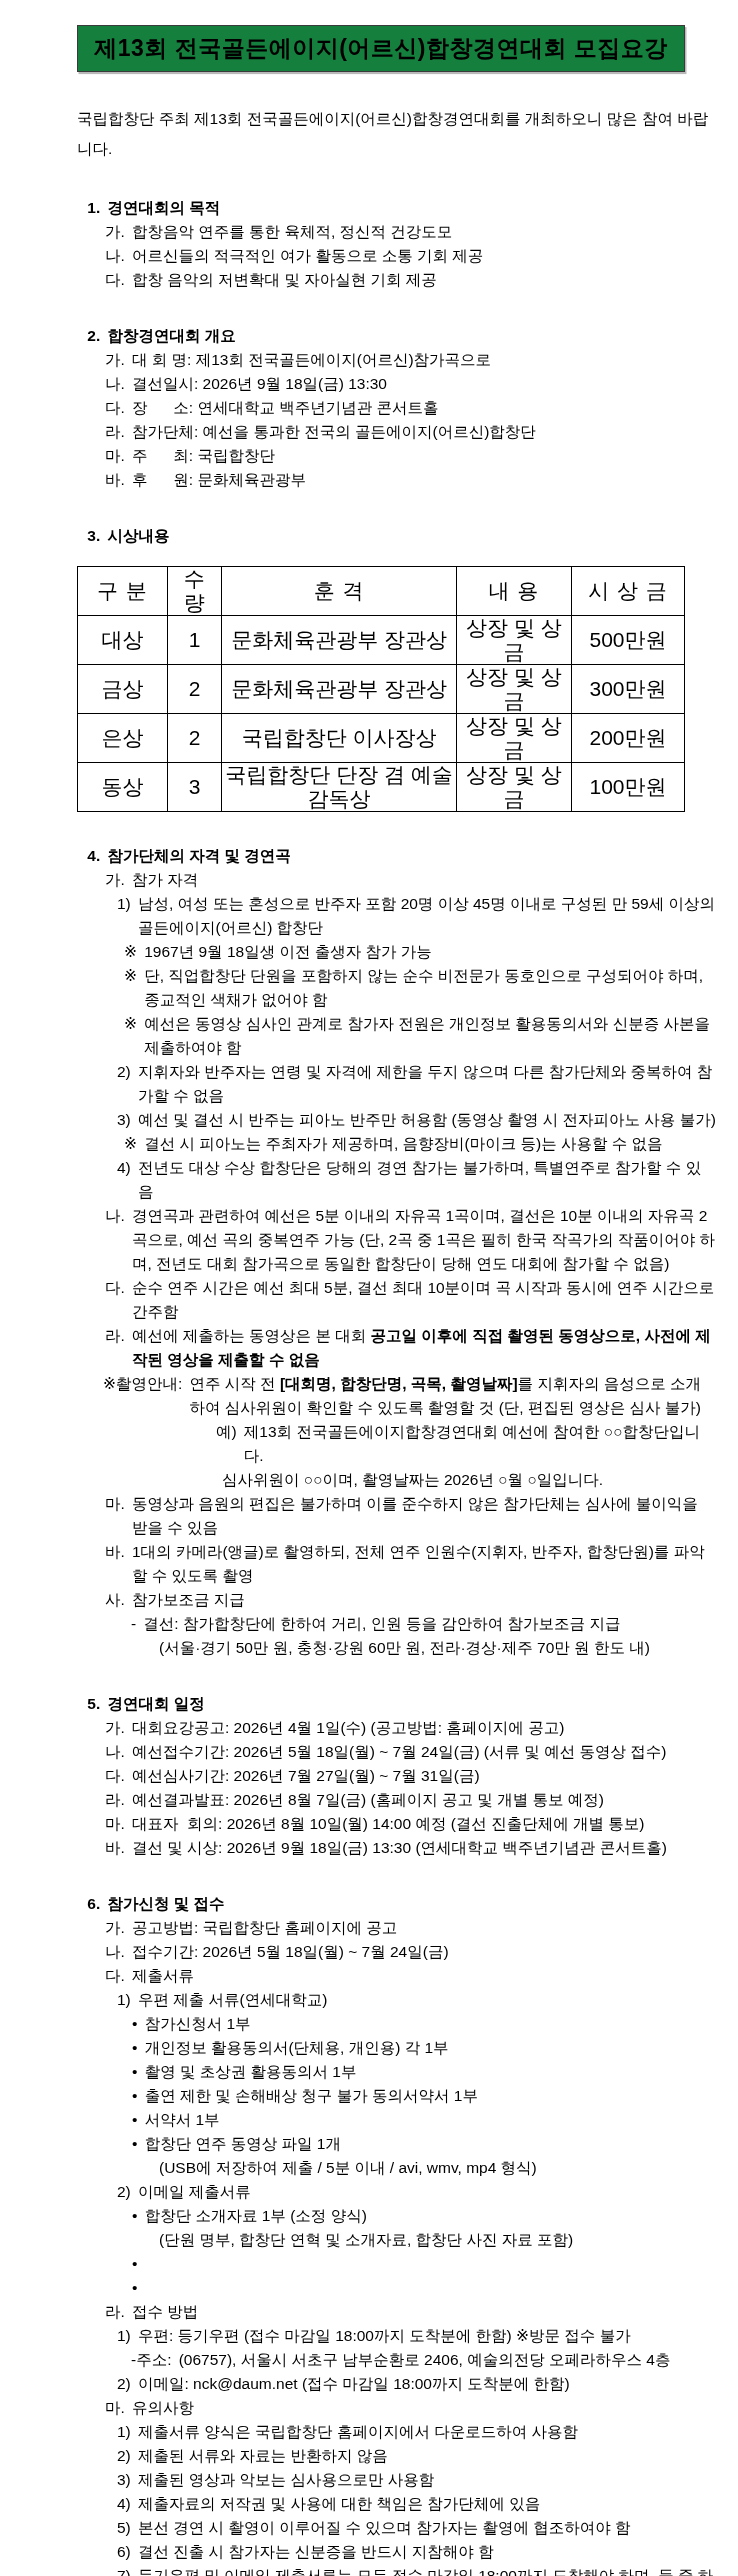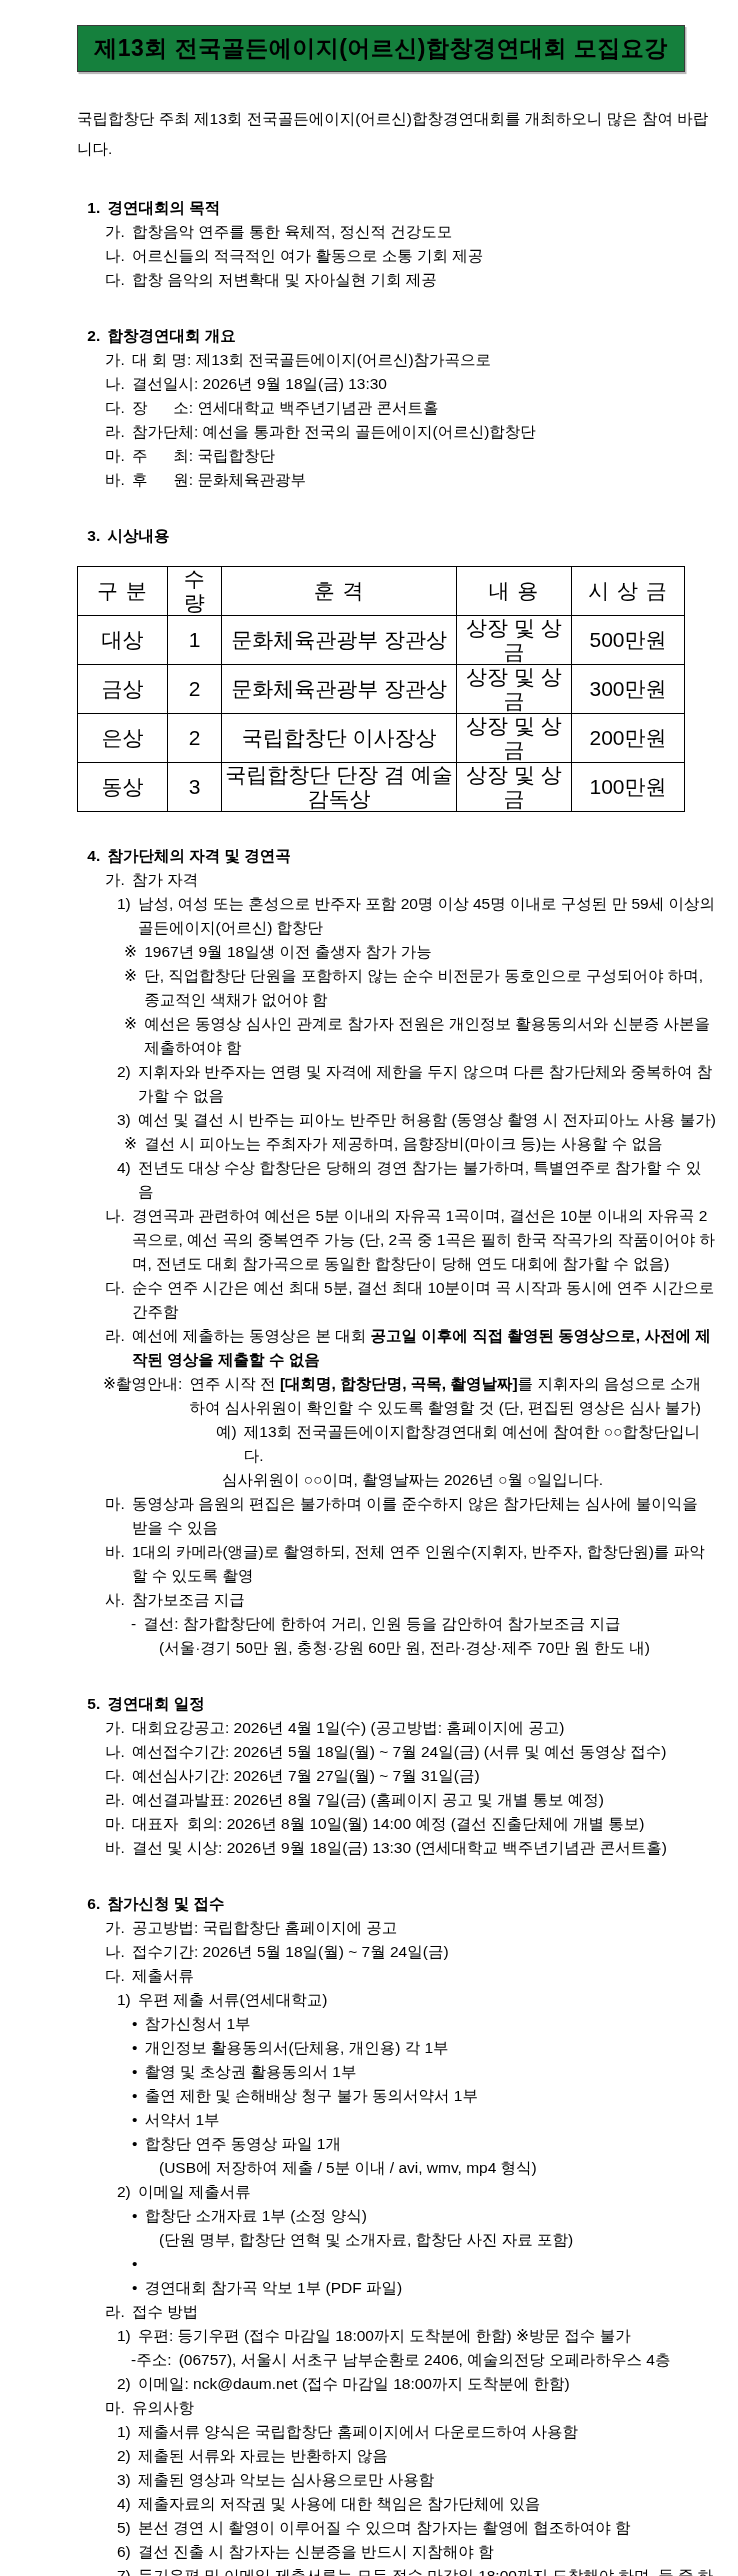--- a/index.html
+++ b/index.html
@@ -195,21 +195,21 @@
       <div class="line lv-b"><span class="mk">•</span><span class="tx">개인정보 활용동의서(단체용, 개인용) 각 1부</span></div>
       <div class="line lv-b"><span class="mk">•</span><span class="tx">촬영 및 초상권 활용동의서 1부</span></div>
       <div class="line lv-b"><span class="mk">•</span><span class="tx">출연 제한 및 손해배상 청구 불가 동의서약서 1부</span></div>
       <div class="line lv-b"><span class="mk">•</span><span class="tx">서약서 1부</span></div>
       <div class="line lv-b"><span class="mk">•</span><span class="tx">합창단 연주 동영상 파일 1개</span></div>
       <div class="line lv-paren"><span class="tx">(USB에 저장하여 제출 / 5분 이내 / avi, wmv, mp4 형식)</span></div>
       <div class="line lv-n"><span class="mk">2)</span><span class="tx">이메일 제출서류</span></div>
       <div class="line lv-b"><span class="mk">•</span><span class="tx">합창단 소개자료 1부 (소정 양식)</span></div>
       <div class="line lv-paren"><span class="tx">(단원 명부, 합창단 연혁 및 소개자료, 합창단 사진 자료 포함)</span></div>
       <div class="line lv-b"><span class="mk">•</span></div>
-      <div class="line lv-b"><span class="mk">•</span><span class="tx">경연대회 참가곡 악보 1부 (PDF 파일)</span></div>
+      <div class="line lv-b"><span class="mk">•</span></div>
       <div class="line lv-a"><span class="mk">라.</span><span class="tx">접수 방법</span></div>
       <div class="line lv-n"><span class="mk">1)</span><span class="tx">우편: 등기우편 (접수 마감일 18:00까지 도착분에 한함) ※방문 접수 불가</span></div>
       <div class="line lv-dash"><span class="mk">-주소:</span><span class="tx">(06757), 서울시 서초구 남부순환로 2406, 예술의전당 오페라하우스 4층</span></div>
       <div class="line lv-n"><span class="mk">2)</span><span class="tx">이메일: nck@daum.net (접수 마감일 18:00까지 도착분에 한함)</span></div>
       <div class="line lv-a"><span class="mk">마.</span><span class="tx">유의사항</span></div>
       <div class="line lv-n"><span class="mk">1)</span><span class="tx">제출서류 양식은 국립합창단 홈페이지에서 다운로드하여 사용함</span></div>
       <div class="line lv-n"><span class="mk">2)</span><span class="tx">제출된 서류와 자료는 반환하지 않음</span></div>
       <div class="line lv-n"><span class="mk">3)</span><span class="tx">제출된 영상과 악보는 심사용으로만 사용함</span></div>
       <div class="line lv-n"><span class="mk">4)</span><span class="tx">제출자료의 저작권 및 사용에 대한 책임은 참가단체에 있음</span></div>
       <div class="line lv-n"><span class="mk">5)</span><span class="tx">본선 경연 시 촬영이 이루어질 수 있으며 참가자는 촬영에 협조하여야 함</span></div>

